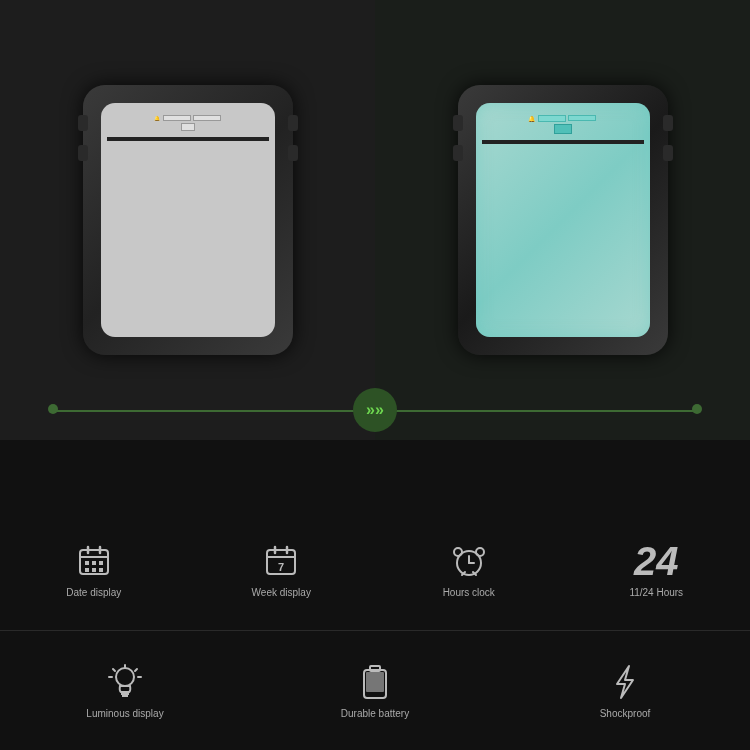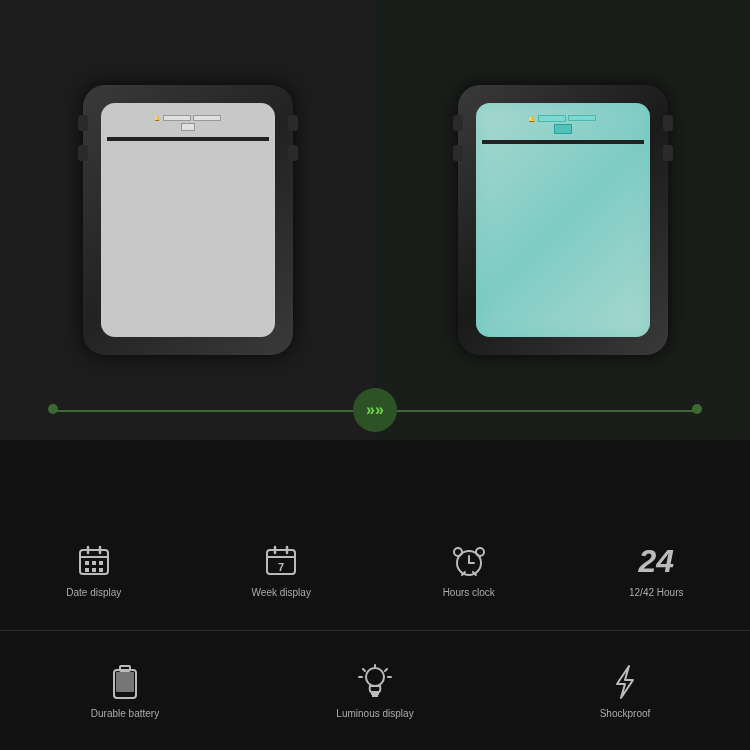--- a/index.html
+++ b/index.html
@@ -502,55 +502,55 @@
             <circle cx="7" cy="9" r="4" fill="none" stroke="#bbb" stroke-width="2"></circle>
             <circle cx="29" cy="9" r="4" fill="none" stroke="#bbb" stroke-width="2"></circle>
             <line x1="11" y1="32" x2="14" y2="29" stroke="#bbb" stroke-width="2" stroke-linecap="round"></line>
             <line x1="25" y1="32" x2="22" y2="29" stroke="#bbb" stroke-width="2" stroke-linecap="round"></line>
           </svg>
         </div>
         <div class="feature-label">Hours clock</div>
       </div>
       <div class="feature-item">
         <div class="feature-icon">
-          <span style="font-size:32px;font-weight:bold;color:#bbb;font-style:italic;">24</span>
-        </div>
-        <div class="feature-label">12/42 Hours</div>
+          <span style="font-size:40px;font-weight:bold;color:#bbb;font-style:italic;">24</span>
+        </div>
+        <div class="feature-label">11/24 Hours</div>
       </div>
     </div>
   <div class="divider-h"></div>
   <div class="features-row" id="feat-row-2">
-      <div class="feature-item">
-        <div class="feature-icon">
-          <svg width="26" height="36" viewBox="0 0 26 36">
-            <rect x="2" y="6" width="22" height="28" rx="3" fill="none" stroke="#bbb" stroke-width="2"></rect>
-            <rect x="8" y="2" width="10" height="5" rx="1" fill="none" stroke="#bbb" stroke-width="2"></rect>
-            <rect x="4" y="8" width="18" height="20" rx="1" fill="#bbb" opacity="0.6"></rect>
-          </svg>
-        </div>
-        <div class="feature-label">Durable battery</div>
-      </div>
       <div class="feature-item">
         <div class="feature-icon">
           <svg width="34" height="36" viewBox="0 0 34 36">
             <circle cx="17" cy="13" r="9" fill="none" stroke="#bbb" stroke-width="2"></circle>
             <path d="M12 22 Q11 27 13 28 L21 28 Q23 27 22 22Z" fill="none" stroke="#bbb" stroke-width="2"></path>
             <line x1="13" y1="30" x2="21" y2="30" stroke="#bbb" stroke-width="2"></line>
             <line x1="14" y1="32" x2="20" y2="32" stroke="#bbb" stroke-width="2"></line>
             <line x1="17" y1="1" x2="17" y2="4" stroke="#bbb" stroke-width="2" stroke-linecap="round"></line>
             <line x1="5" y1="5" x2="7" y2="7" stroke="#bbb" stroke-width="2" stroke-linecap="round"></line>
             <line x1="29" y1="5" x2="27" y2="7" stroke="#bbb" stroke-width="2" stroke-linecap="round"></line>
             <line x1="1" y1="13" x2="4" y2="13" stroke="#bbb" stroke-width="2" stroke-linecap="round"></line>
             <line x1="33" y1="13" x2="30" y2="13" stroke="#bbb" stroke-width="2" stroke-linecap="round"></line>
           </svg>
         </div>
         <div class="feature-label">Luminous display</div>
       </div>
       <div class="feature-item">
         <div class="feature-icon">
+          <svg width="26" height="36" viewBox="0 0 26 36">
+            <rect x="2" y="6" width="22" height="28" rx="3" fill="none" stroke="#bbb" stroke-width="2"></rect>
+            <rect x="8" y="2" width="10" height="5" rx="1" fill="none" stroke="#bbb" stroke-width="2"></rect>
+            <rect x="4" y="8" width="18" height="20" rx="1" fill="#bbb" opacity="0.6"></rect>
+          </svg>
+        </div>
+        <div class="feature-label">Durable battery</div>
+      </div>
+      <div class="feature-item">
+        <div class="feature-icon">
           <svg width="28" height="36" viewBox="0 0 28 36">
             <polygon points="18,2 6,20 14,20 10,34 22,16 14,16 18,2" fill="none" stroke="#bbb" stroke-width="2" stroke-linejoin="round"></polygon>
           </svg>
         </div>
         <div class="feature-label">Shockproof</div>
       </div>
     </div>
 </div>
 
 </body></html>

